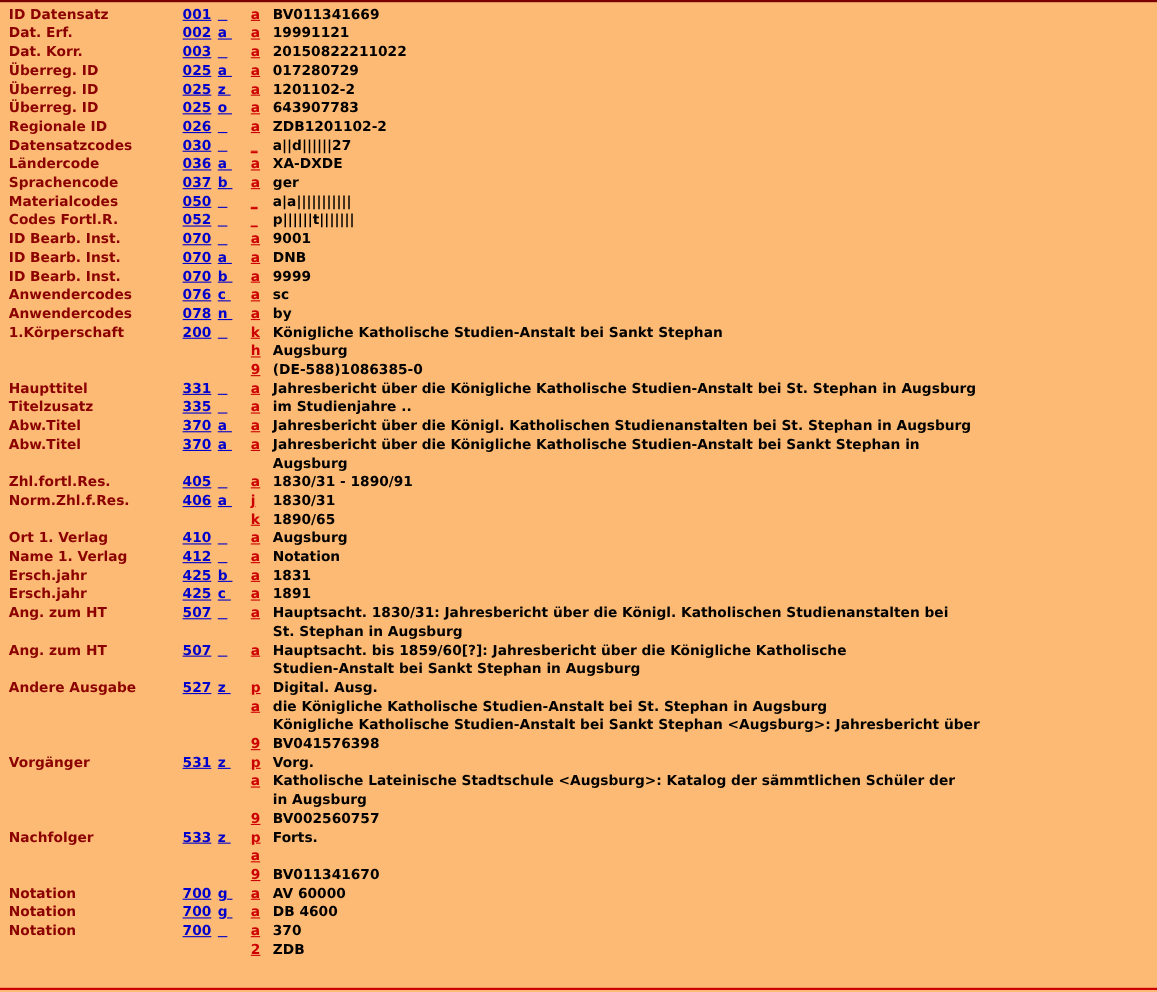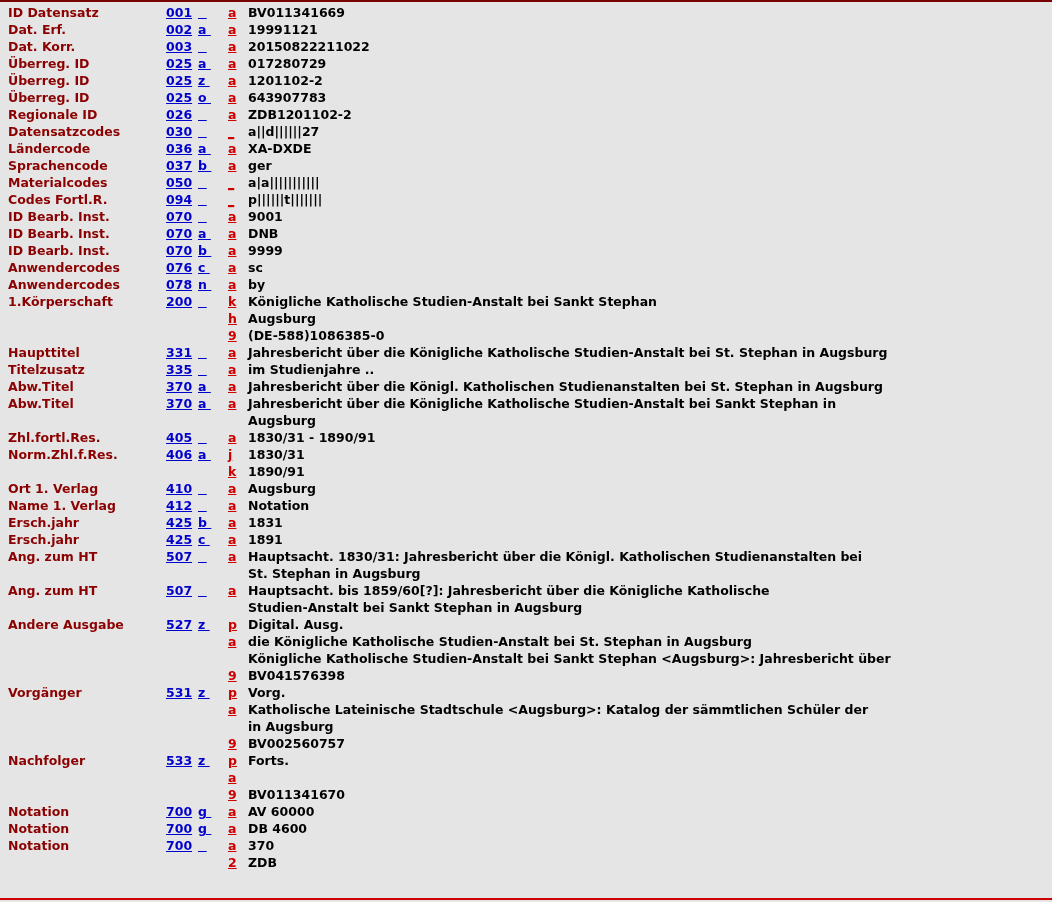--- a/index.html
+++ b/index.html
@@ -1,20 +1,20 @@
 <!DOCTYPE html>
 <html><head>
 <meta charset="utf-8">
 <style>
   html,body{margin:0;padding:0;background:#ffffff;}
   .screen{
     position:relative;
     width:1052px;height:902px;
     overflow:hidden;
-    background:#e5e5e5;
+    background:#fdba74;
     border-top:2px solid #7a0000;
     box-sizing:border-box;
     font-family:"DejaVu Sans","Liberation Sans",sans-serif;
     font-weight:bold;
     font-size:12.5px;
     line-height:17px;
     color:#000;
   }
   .record{padding-top:2px;}
   .row{display:flex;align-items:flex-start;}
@@ -201,21 +201,21 @@
           <div class="subrow">
             <span class="code">_</span>
             <div class="value">
               <div class="vline">a|a|||||||||||</div>
             </div>
           </div>
         </div>
       </div>
       <div class="row">
         <span class="label">Codes Fortl.R.</span>
-        <span class="tag">094</span>
+        <span class="tag">052</span>
         <span class="ind">&nbsp;&nbsp;</span>
         <div class="subs">
           <div class="subrow">
             <span class="code">_</span>
             <div class="value">
               <div class="vline">p||||||t|||||||</div>
             </div>
           </div>
         </div>
       </div>
@@ -382,21 +382,21 @@
         <div class="subs">
           <div class="subrow">
             <span class="code">j</span>
             <div class="value">
               <div class="vline">1830/31</div>
             </div>
           </div>
           <div class="subrow">
             <span class="code">k</span>
             <div class="value">
-              <div class="vline">1890/91</div>
+              <div class="vline">1890/65</div>
             </div>
           </div>
         </div>
       </div>
       <div class="row">
         <span class="label">Ort 1. Verlag</span>
         <span class="tag">410</span>
         <span class="ind">&nbsp;&nbsp;</span>
         <div class="subs">
           <div class="subrow">

